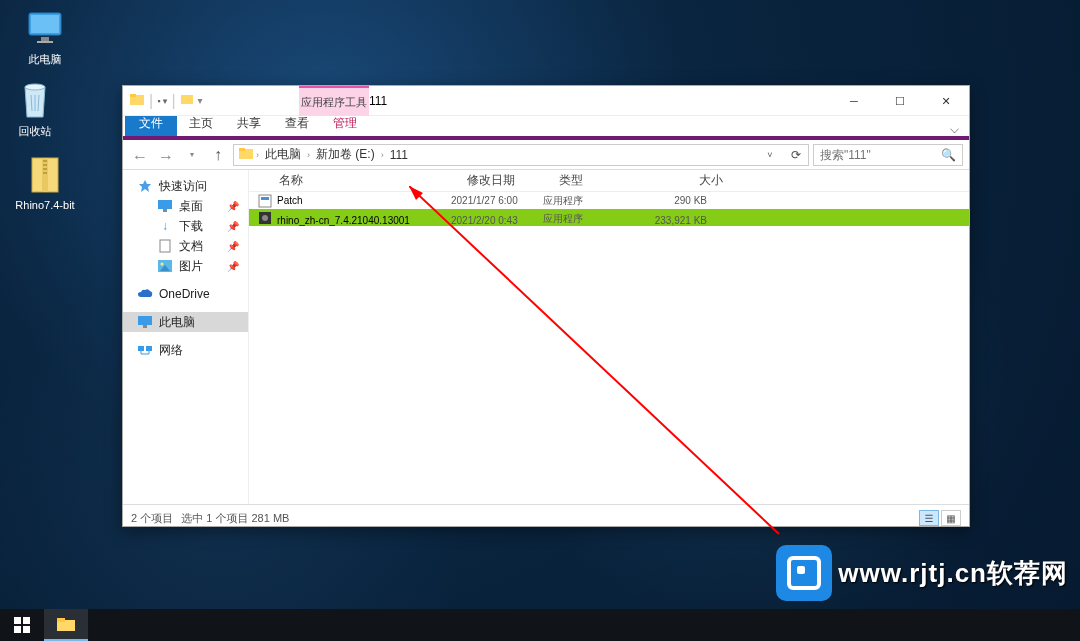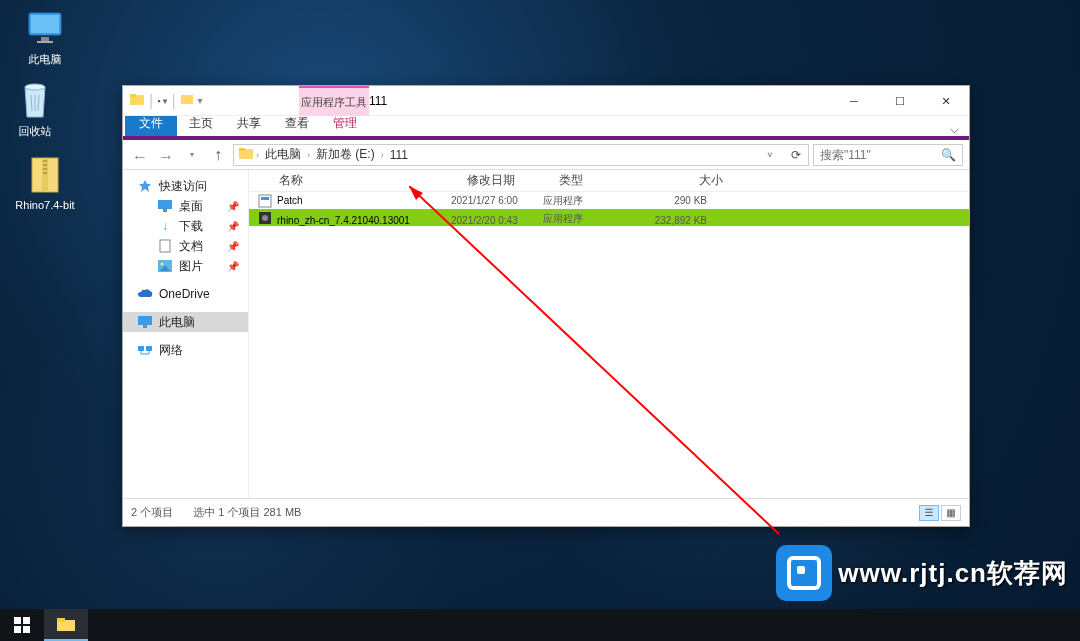--- a/index.html
+++ b/index.html
@@ -60,21 +60,21 @@
   .file-row { height:17px; display:flex; align-items:center; padding-left:8px; }
   .file-row.selected { background:#84cc16;align-items:flex-end; }
   .file-row .ficon { width:16px; height:16px; margin-right:4px; display:flex; align-items:center; justify-content:center; }
   .file-row .fname { width:168px; white-space:nowrap; overflow:hidden; }
   .file-row .fdate { width:92px; color:#555; padding-left:6px; }
   .file-row .ftype { width:88px; color:#555; padding-left:6px; }
   .file-row .fsize { width:88px; text-align:right; color:#555; padding-right:6px; }
 
   .arrow-svg { position:absolute; left:160px; top:16px; pointer-events:none; }
 
-  .statusbar { height:28px; border-top:1px solid #ddd; display:flex; align-items:center; font-size:11px; color:#555; padding:0 8px; gap:20px; }
+  .statusbar { height:22px; border-top:1px solid #ddd; display:flex; align-items:flex-end; font-size:11px; color:#555; padding:0 8px; gap:8px; }
   .statusbar .view-btns { margin-left:auto; display:flex; gap:2px; }
   .statusbar .view-btns div { width:20px; height:16px; border:1px solid #ccc; display:flex; align-items:center; justify-content:center; font-size:10px; }
   .statusbar .view-btns div.active { background:#cce8ff; border-color:#7ab8e8; }
 
   
   .taskbar { position:absolute; left:0; bottom:0; width:100%; height:32px; background:#101318; display:flex; align-items:stretch; }
   .taskbar .tb-btn { width:44px; display:flex; align-items:center; justify-content:center; }
   .taskbar .tb-btn.active { background:#2a2f36; border-bottom:2px solid #76b9ed; }
 
   
@@ -287,21 +287,21 @@
         <div class="file-row selected">
           <div class="ficon">
               <svg width="14" height="14">
                 <rect x="1" y="1" width="12" height="12" fill="#333"></rect>
                 <circle cx="7" cy="7" r="3" fill="#888"></circle>
               </svg>
             </div>
           <div class="fname">rhino_zh-cn_7.4.21040.13001</div>
           <div class="fdate">2021/2/20 0:43</div>
           <div class="ftype">应用程序</div>
-          <div class="fsize">232,892 KB</div>
+          <div class="fsize">233,921 KB</div>
         </div>
       </div>
 
       <svg class="arrow-svg" width="400" height="380">
         <line x1="0" y1="0" x2="370" y2="348" stroke="#ff0000" stroke-width="2"></line>
         <polygon points="0,0 14,7 7,14" fill="#ff0000"></polygon>
       </svg>
     </div>
   </div>
 

